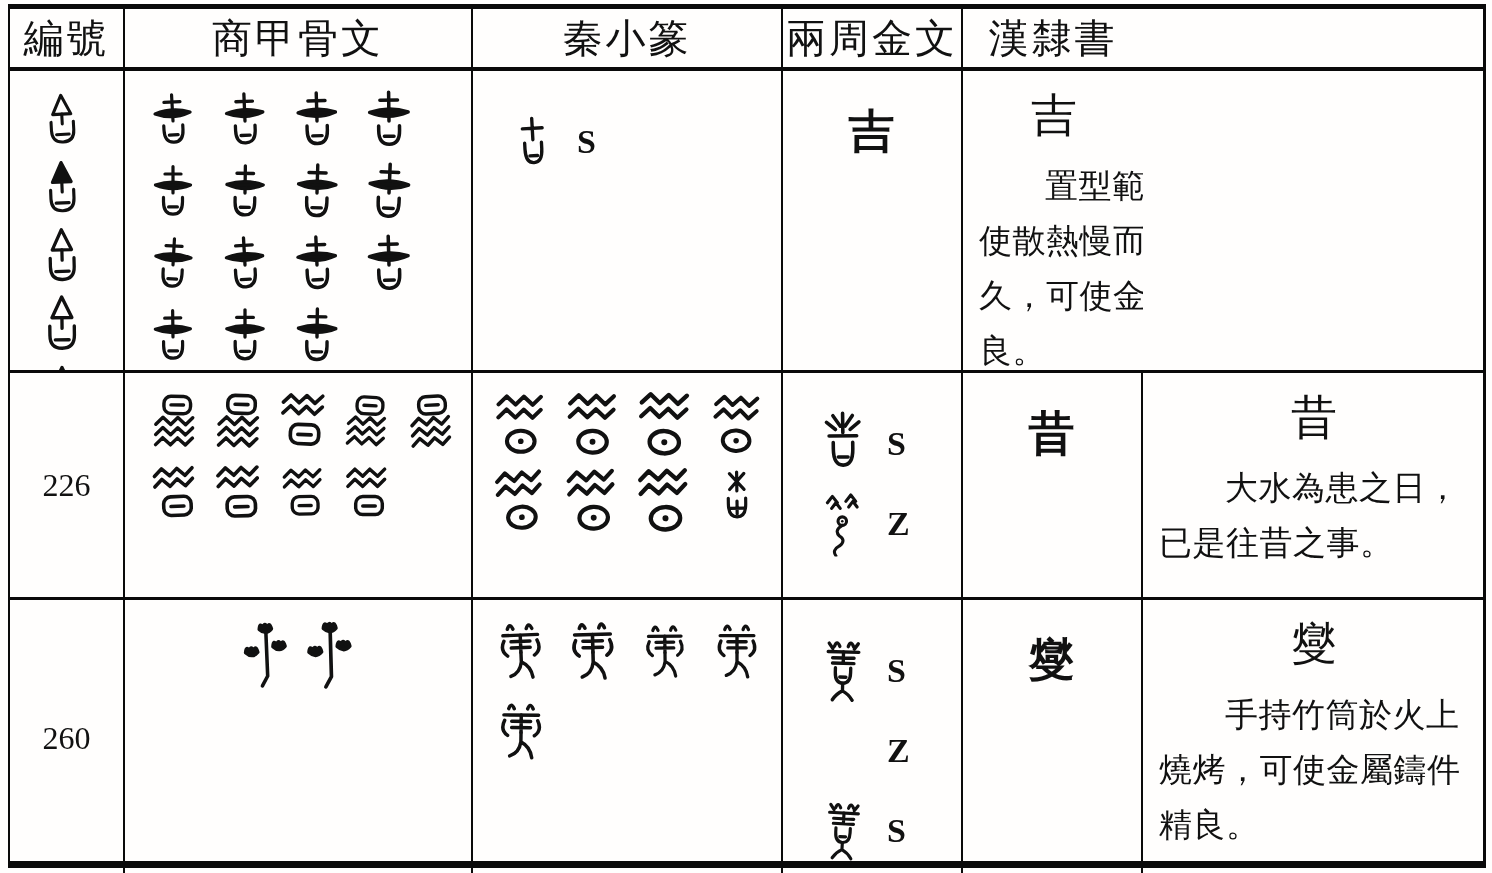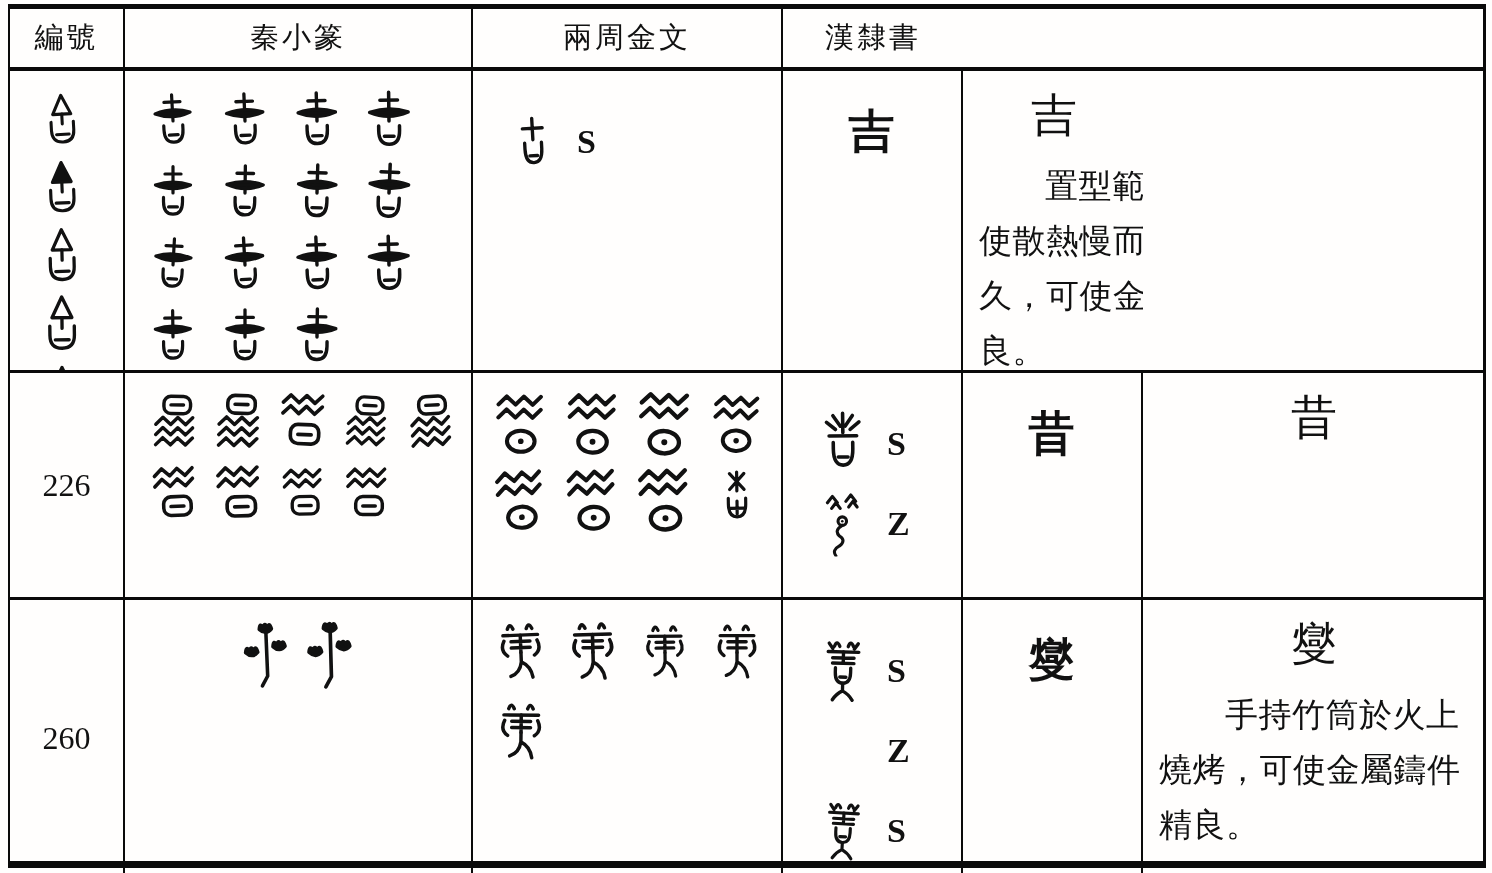--- a/index.html
+++ b/index.html
@@ -19,21 +19,21 @@
   }
   .trow.header-row { height:62px; border-bottom:4px solid #0a0a0a; }
   .trow:last-child { border-bottom:none; }
   .cell {
     box-sizing:border-box; border-right:2px solid #0a0a0a;
     overflow:hidden; position:relative;
   }
   .cell:last-child { border-right:none; }
   .hcell {
     display:flex; align-items:center; justify-content:center;
-    font-size:29px; letter-spacing:3px; font-weight:500;
+    font-size:40px; letter-spacing:3px; font-weight:500;
   }
   .num-cell { display:flex; align-items:center; justify-content:center; font-size:32px; }
   .glyph-cell { padding:14px 0 0 20px; display:flex; flex-wrap:wrap; align-content:flex-start; }
   .glyph-cell.bronze { padding-left:12px; }
   .glyph-cell.center { justify-content:center; padding-left:0; }
   .glyph-slot { display:flex; align-items:center; justify-content:center; margin:1px; }
   .glyph-slot svg { display:block; }
   .seal-cell { padding:36px 0 0 30px; }
   .seal-entry { display:flex; align-items:center; gap:14px; margin-bottom:10px; }
   .seal-glyph-slot { width:60px; height:70px; display:flex; align-items:center; justify-content:center; }
@@ -43,20 +43,21 @@
   .modern-char { text-align:center; font-size:46px; margin:6px 0 12px 0; font-weight:500; }
   .desc { width:302px; font-size:33px; line-height:55px; text-indent:2em; margin:0; letter-spacing:0.5px; }
 </style>
 </head>
 <body>
 
 <div class="page">
   <div class="grid-table">
     <div class="trow header-row">
       <div class="cell hcell">編號</div>
+      <div class="cell hcell">商甲骨文</div>
       <div class="cell hcell">秦小篆</div>
       <div class="cell hcell">兩周金文</div>
       <div class="cell hcell">漢隸書</div>
     </div>
     <div id="rows-container">
         <div class="trow" style="height: 302px;">
           <div class="cell glyph-cell oracle">
             <div class="glyph-slot" style="width: 62px; height: 66px;">
               <svg width="46" height="60" viewBox="0 0 60 80" style="transform:rotate(-3.2deg) scale(0.93);transform-origin:center;">
                 <g fill="none" stroke="#111111" stroke-width="4.4" stroke-linecap="round" stroke-linejoin="round">
@@ -623,20 +624,21 @@
                     <path d="M29 48 q-12 7 -4 15 q10 6 0 14 q-11 6 -5 14"></path>
                   </g>
                 </svg>
               </div>
               <span class="seal-letter">Z</span>
             </div>
           </div>
           <div class="cell clerical-cell">昔</div>
           <div class="cell modern-cell">
             <div class="modern-char">昔</div>
+            <p class="desc">大水為患之日，已是往昔之事。</p>
           </div>
         </div>
         <div class="trow" style="height: auto;">
           <div class="cell num-cell">260</div>
           <div class="cell glyph-cell oracle center">
             <div class="glyph-slot" style="width: 62px; height: 80px;">
               <svg width="54" height="72" viewBox="0 0 64 88" style="transform:rotate(-2.4000000000000004deg) scale(0.99);transform-origin:center;">
                 <g fill="none" stroke="#111111" stroke-width="4.4" stroke-linecap="round" stroke-linejoin="round">
                   <path d="M33 14 V70 l-7 12"></path>
                   <path d="M25 12 q1 -9 5 -2 q2 -7 5 0 q3 -7 5 2 q-7 8 -15 0 z" fill="#111111"></path>

